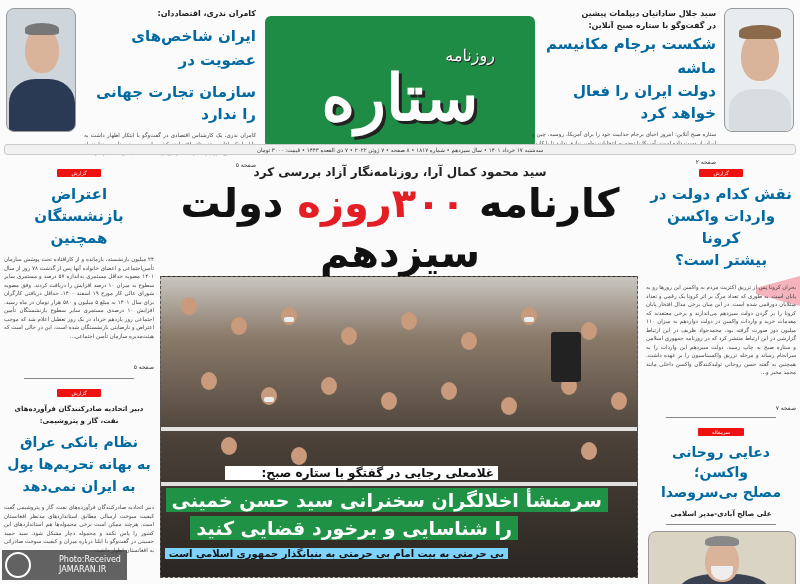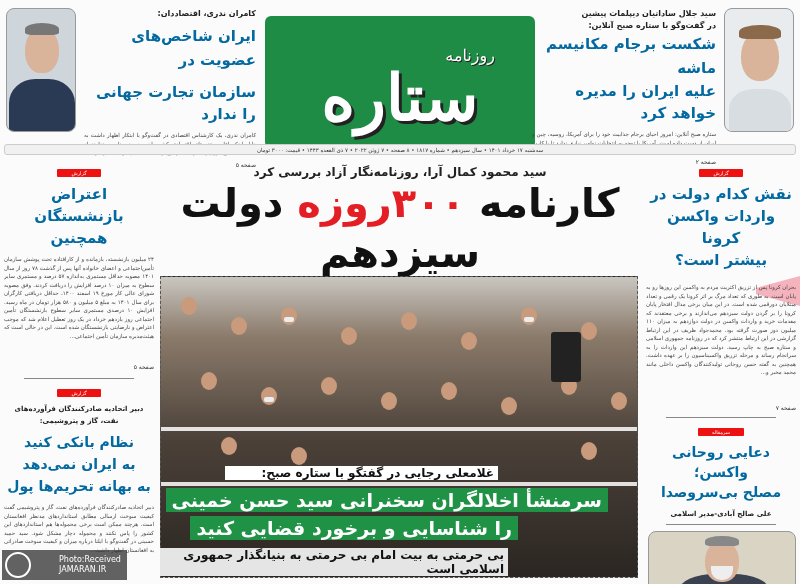--- a/index.html
+++ b/index.html
@@ -27,21 +27,21 @@
   .col-right { right: 4px; top: 160px; width: 150px; }
   .center { position: absolute; left: 160px; top: 160px; width: 480px; }
   .big-head { font-size: 40px; font-weight: bold; text-align: center; letter-spacing: -1px; line-height: 50px; }
   .big-head .red { color: #e31e24; }
   .main-photo { position: absolute; left: 160px; top: 276px; width: 478px; height: 302px; border: 1px dashed #555; background: linear-gradient(180deg, #c9c6c0 0%, #8a7a6a 20%, #4a4038 55%, #2b2622 100%); overflow: hidden; }
   .crowd-head { position: absolute; width: 16px; height: 18px; border-radius: 50%; background: #c99a7c; }
   .crowd-mask { position: absolute; width: 10px; height: 5px; background: #e9eef0; border-radius: 2px; }
   .rail { position: absolute; left: 0; width: 100%; height: 4px; background: #f4f4f4; opacity: .9; }
   .overlay-kicker { position: absolute; right: 160px; top: 188px; background: #fff; color: #111; font-size: 12px; font-weight: bold; padding: 0 4px; }
   .overlay-green { position: absolute; background: #1f9246; color: #fff; font-size: 19px; font-weight: bold; padding: 1px 6px; white-space: nowrap; }
-  .overlay-bottom { position: absolute; right: 130px; top: 275px; background: #e5e5e5; color: #111; font-size: 12px; font-weight: bold; padding: 0 4px; }
+  .overlay-bottom { position: absolute; right: 130px; top: 275px; background: #7dd3fc; color: #111; font-size: 10px; font-weight: bold; padding: 0 4px; }
   .divider { height: 1px; background: #888; margin: 4px 20px; }
   .watermark { position: absolute; left: 2px; top: 550px; width: 125px; height: 30px; background: rgba(60,60,60,.8); display: flex; align-items: center; gap: 4px; padding-left: 3px; }
   .wm-logo { width: 26px; height: 26px; border: 2px solid #fff; border-radius: 50%; }
   .wm-text { color: #fff; font-weight: normal; font-size: 8px; line-height: 10px; margin-left: 24px; }
   .pink-stamp { position: absolute; right: 0; top: 276px; width: 44px; height: 30px; background: rgba(240,120,140,.55); clip-path: polygon(0 40%, 100% 0, 100% 100%, 0 60%); }
 </style>
 </head>
 <body>
 
 <div class="page">
@@ -69,44 +69,44 @@
   <div class="story-top right">
     <div class="photo" style="right:0;top:2px;width:70px;height:124px;background:#e8ecef;">
       <div class="suit" style="left:4px;top:80px;width:62px;height:50px;background:#d8dde2;"></div>
       <div class="face" style="left:16px;top:22px;width:38px;height:50px;"></div>
       <div class="hair" style="left:14px;top:16px;width:42px;height:14px;background:#8a6a4a;"></div>
     </div>
     <div class="rtl" style="position:absolute;right:78px;top:2px;width:184px;">
       <div class="kicker" style="font-size:8px;">سید جلال ساداتیان دیپلمات پیشین</div>
       <div class="kicker" style="font-size:8px;">در گفت‌وگو با ستاره صبح آنلاین:</div>
       <div class="headline" style="font-size:15px;line-height:24px;">شکست برجام مکانیسم ماشه</div>
-      <div class="headline" style="font-size:15px;line-height:22px;">علیه ایران را مدیره خواهد کرد</div>
+      <div class="headline" style="font-size:15px;line-height:22px;">دولت ایران را فعال خواهد کرد</div>
       <div class="body-text rtl" style="margin-top:6px;height:26px;overflow:hidden;">ستاره صبح آنلاین: امروز احیای برجام جذابیت خود را برای آمریکا، روسیه، چین و ایران از دست داده است. آمریکا با توجه به انتخابات نوامبر نیازی ندارد تا با کارت خروج سپاه پاسداران از لیست سیاه برای خود هزینه‌تراشی کند. چین به دلیل آنکه انرژی...</div>
       <div class="page-ref" style="margin-top:2px;">صفحه ۲</div>
     </div>
   </div>
 
   <div class="dateline rtl" style="text-align:center;">سه‌شنبه ۱۷ خرداد ۱۴۰۱ • سال سیزدهم • شماره ۱۸۱۷ • ۸ صفحه • ۷ ژوئن ۲۰۲۲ • ۷ ذی القعده ۱۴۴۳ • قیمت: ۳۰۰۰ تومان</div>
 
   <div class="col col-left rtl">
     <div>
       <div style="text-align:center;"><span class="tag">گزارش</span></div>
       <div class="headline" style="font-size:15px;line-height:22px;text-align:center;margin-top:4px;">اعتراض بازنشستگان</div>
       <div class="headline" style="font-size:15px;line-height:22px;text-align:center;">همچنین</div>
       <div class="body-text rtl" style="margin-top:6px;height:104px;overflow:hidden;">۲۴ میلیون بازنشسته، بازمانده و از کارافتاده تحت پوشش سازمان تأمین‌اجتماعی و اعضای خانواده آنها پس از گذشت ۷۸ روز از سال ۱۴۰۱ مصوبه حداقل مستمری به‌اندازه ۵۷ درصد و مستمری سایر سطوح به میزان ۱۰ درصد افزایش را دریافت کردند. وفق مصوبه شورای عالی کار مورخ ۱۹ اسفند ۱۴۰۰، حداقل دریافتی کارگران برای سال ۱۴۰۱ به مبلغ ۵ میلیون و ۵۸۰ هزار تومان در ماه رسید. افزایش ۱۰ درصدی مستمری سایر سطوح بازنشستگان تأمین اجتماعی روز یازدهم خرداد در یک روز تعطیل اعلام شد که موجب اعتراض و نارضایتی بازنشستگان شده است. این در حالی است که هیئت‌مدیره سازمان تأمین اجتماعی...</div>
       <div class="page-ref" style="margin-top:4px;">صفحه ۵</div>
     </div>
     <div class="divider" style="margin-top:8px;"></div>
     <div>
       <div style="text-align:center;margin-top:-3px;"><span class="tag">گزارش</span></div>
       <div class="kicker" style="font-size:7px;text-align:center;margin-top:4px;">دبیر اتحادیه صادرکنندگان فرآورده‌های</div>
       <div class="kicker" style="font-size:7px;text-align:center;">نفت، گاز و پتروشیمی:</div>
-      <div class="headline" style="font-size:14px;line-height:22px;text-align:center;margin-top:4px;">نظام بانکی کنید</div>
+      <div class="headline" style="font-size:14px;line-height:22px;text-align:center;margin-top:4px;">نظام بانکی عراق</div>
+      <div class="headline" style="font-size:14px;line-height:22px;text-align:center;">به بهانه تحریم‌ها پول</div>
       <div class="headline" style="font-size:14px;line-height:22px;text-align:center;">به ایران نمی‌دهد</div>
-      <div class="headline" style="font-size:14px;line-height:22px;text-align:center;">به بهانه تحریم‌ها پول</div>
       <div class="body-text rtl" style="margin-top:6px;height:80px;overflow:hidden;">دبیر اتحادیه صادرکنندگان فرآورده‌های نفت، گاز و پتروشیمی گفت کیفیت سوخت ارسالی مطابق استانداردهای مدنظر افغانستان است. هرچند ممکن است برخی محموله‌ها هم استانداردهای این کشور را پاس نکنند و محموله دچار مشکل شود. سید حمید حسینی در گفت‌وگو با ایلنا درباره میزان و کیفیت سوخت صادراتی به افغانستان اظهار داشت...</div>
     </div>
   </div>
 
   <div class="center rtl">
     <div class="kicker" style="font-size:12px;text-align:center;margin-top:6px;">سید محمود کمال آرا، روزنامه‌نگار آزاد بررسی کرد</div>
     <div class="big-head">
       <span>کارنامه</span>
       <span class="red">۳۰۰روزه</span>
       <span>دولت سیزدهم</span>

